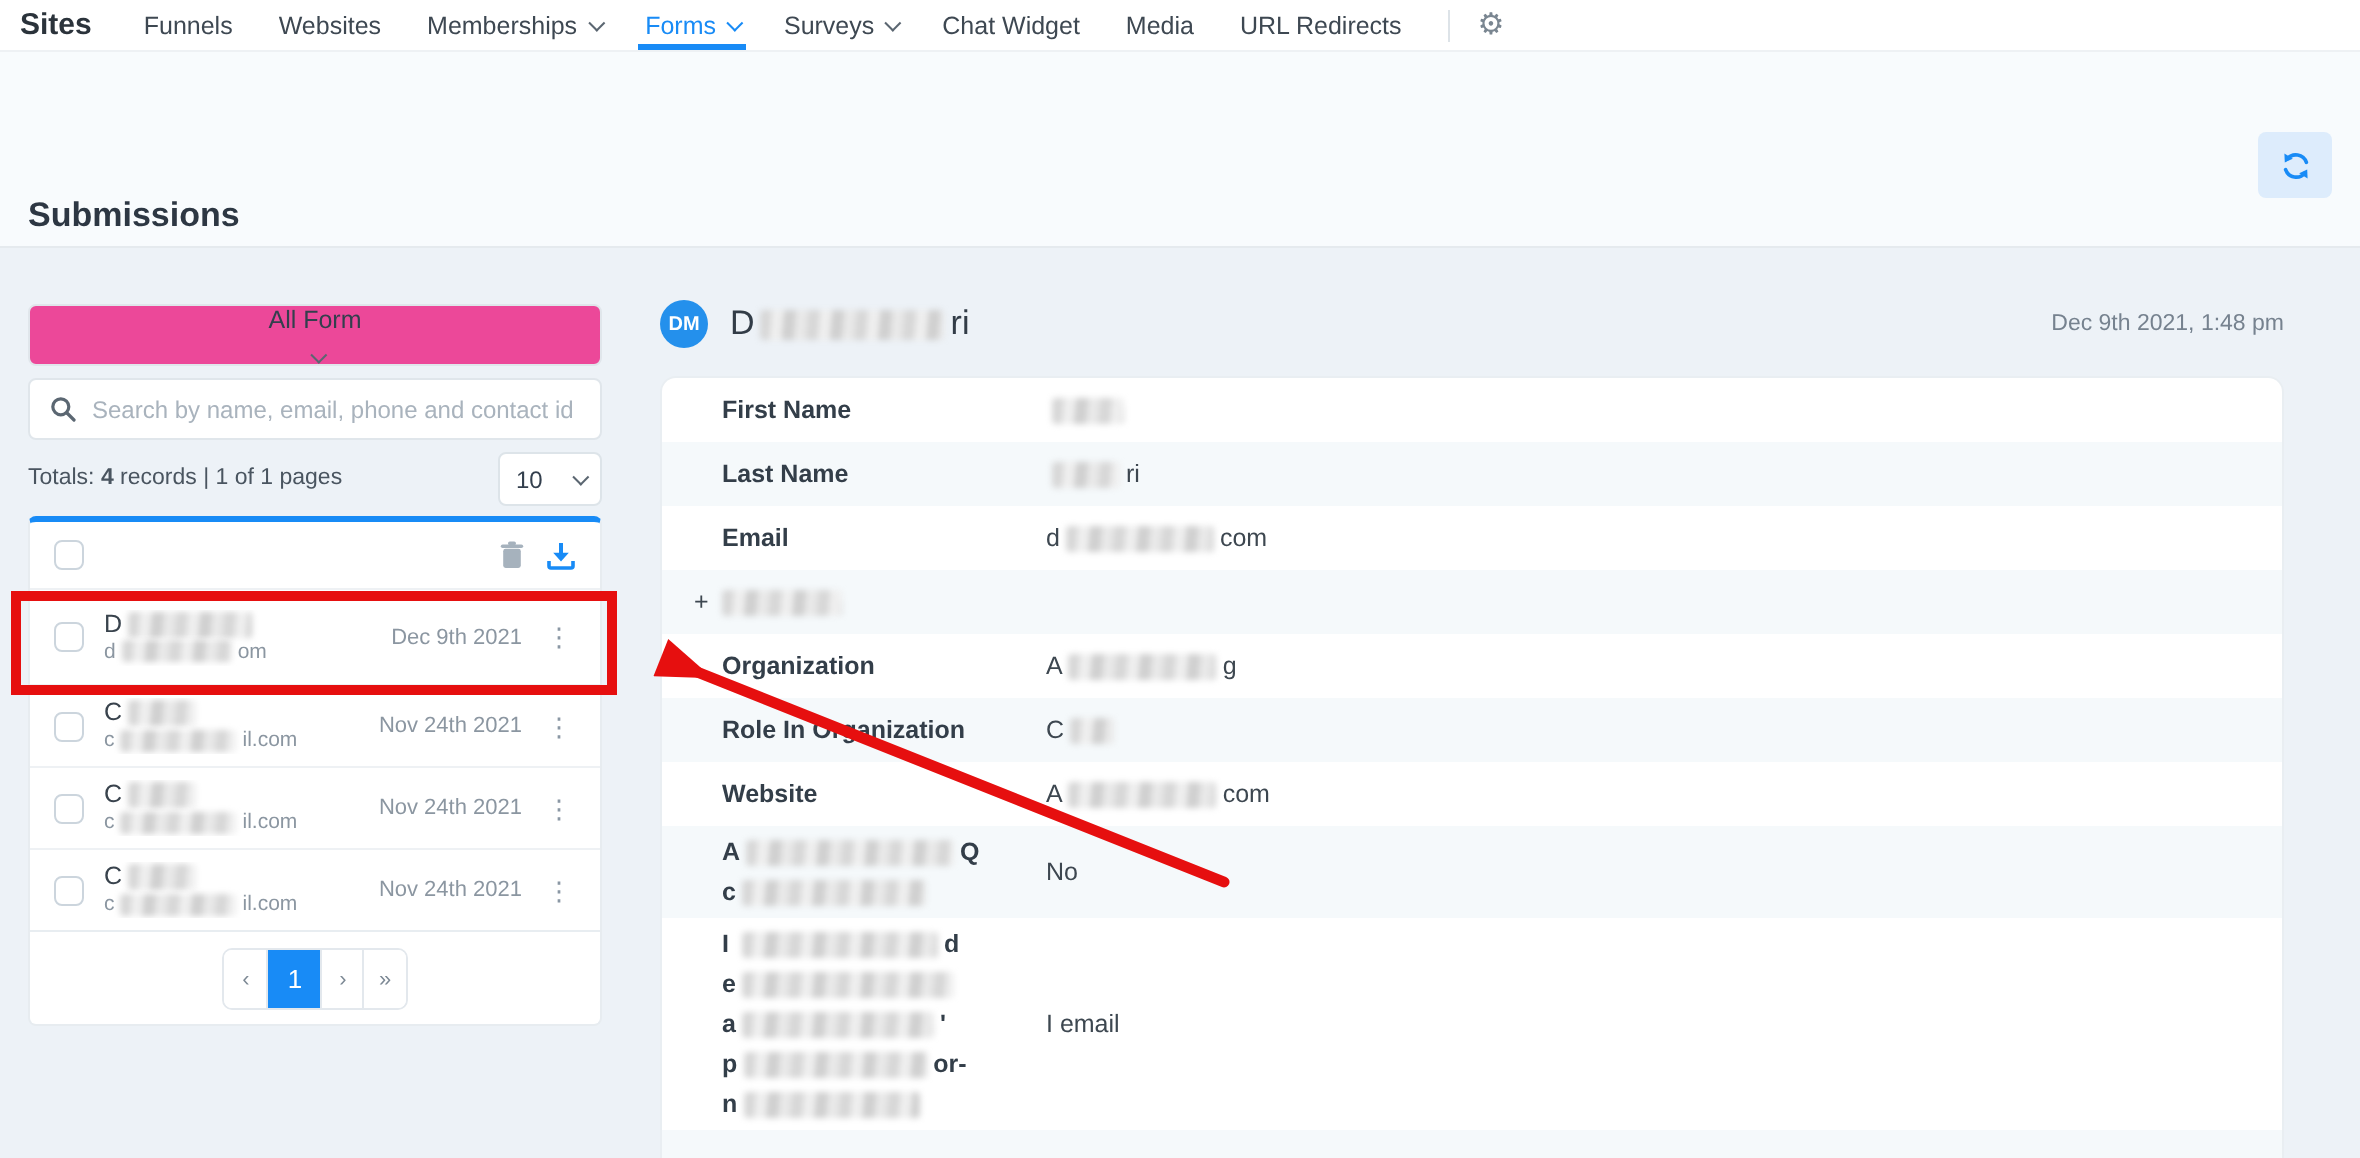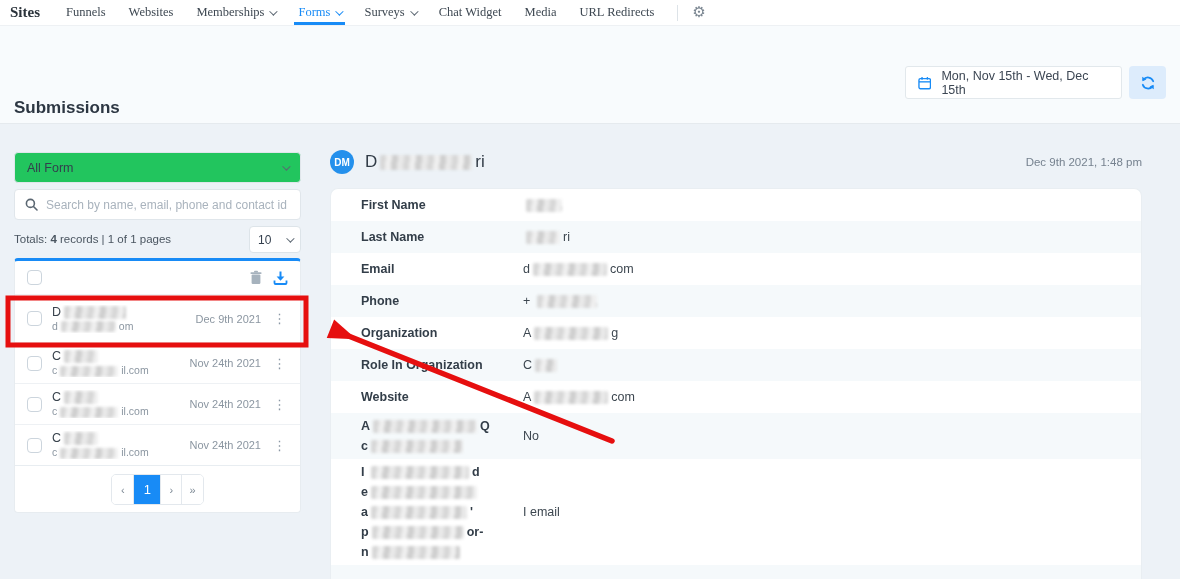--- a/index.html
+++ b/index.html
@@ -1,21 +1,21 @@
 <!DOCTYPE html>
 <html><head>
 <meta charset="utf-8">
 <style>
   * { margin:0; padding:0; box-sizing:border-box; }
   html,body { width:1180px; height:579px; overflow:hidden; }
   body { font-family:"Liberation Sans", sans-serif; background:#edf2f7; position:relative; color:#333e49; }
 
   
   .topnav { position:absolute; left:0; top:0; width:1180px; height:26px; background:#fff;
-            border-bottom:1px solid #eef1f4; display:flex; align-items:center; padding:0 10px; z-index:5;font-family:Liberation Serif, serif; }
+            border-bottom:1px solid #eef1f4; display:flex; align-items:center; padding:0 10px; z-index:5; }
   .brand { font-size:15px; font-weight:700; color:#2b333b; margin-right:26px; }
   #nav-items { display:flex; align-items:flex-start; height:100%; }
   .nav-item { position:relative; display:flex; align-items:center; gap:5px; height:100%;
               margin-right:23px; font-size:12.5px; color:#3e4852; cursor:pointer; white-space:nowrap; }
   .nav-item.active { color:#188bf6; }
   .nav-item.active::after { content:""; position:absolute; left:-4px; right:-4px; bottom:0; height:3px; background:#188bf6; }
   .chev { width:6px; height:6px; border-right:1.6px solid #5b6671; border-bottom:1.6px solid #5b6671;
           transform:rotate(45deg) translateY(-2px); display:inline-block; }
   .nav-item.active .chev { border-color:#188bf6; }
   .nav-sep { width:1px; height:16px; background:#dde3e8; margin:0 14px 0 0; }
@@ -26,23 +26,23 @@
               border-bottom:1px solid #e5eaee; z-index:4; }
   .pagehead h1 { position:absolute; left:14px; top:44px; font-size:17px; font-weight:600; color:#2d3743;margin-top:28px; }
   .datebox { position:absolute; right:58px; top:40px; width:217px; height:33px; background:#fff;
              border:1px solid #e2e8ec; border-radius:3px; display:flex; align-items:center; gap:10px;
              padding:0 12px; cursor:pointer; }
   .datebox span { font-size:12.5px; color:#3c4653; }
   .refresh-btn { position:absolute; right:14px; top:40px; width:37px; height:33px; background:#ddecfc;
                  border-radius:4px; display:flex; align-items:center; justify-content:center; cursor:pointer; }
 
   
-  .selectbox { position:absolute; left:14px; top:152px; width:287px; height:31px; background:#22c55e;
+  .selectbox { position:absolute; left:14px; top:152px; width:287px; height:31px; background:#ec4899;
                border:1px solid #e0e6eb; border-radius:4px; display:flex; align-items:center;
-               justify-content:space-between; padding:0 12px; cursor:pointer; }
+               justify-content:space-between; padding:0 12px; cursor:pointer;flex-direction:column; }
   .selectbox span { font-size:12.5px; color:#333f4d; }
   .searchbox { position:absolute; left:14px; top:189px; width:287px; height:31px; background:#fff;
                border:1px solid #e0e6eb; border-radius:4px; display:flex; align-items:center; padding:0 10px; gap:8px; }
   .searchbox input { border:none; outline:none; flex:1; font-size:12px; color:#333f4d; font-family:inherit; background:transparent; }
   .searchbox input::placeholder { color:#a9b3bd; }
   .totals { position:absolute; left:14px; top:226px; width:230px; height:27px; line-height:27px; font-size:11.5px; color:#4a5560; }
   .totals b { font-weight:700; }
   .pagesize { position:absolute; left:249px; top:226px; width:52px; height:27px; background:#fff;
               border:1px solid #dde4e9; border-radius:4px; display:flex; align-items:center;
               justify-content:space-between; padding:0 8px; cursor:pointer; }
@@ -129,29 +129,20 @@
       <div class="nav-item">
         <span>URL Redirects</span>
       </div>
     </div>
   <span class="nav-sep"></span>
   <span class="gear">⚙</span>
 </nav>
 
 <div class="pagehead">
   <h1>Submissions</h1>
-  <div class="datebox">
-    <svg width="14" height="14" viewBox="0 0 14 14">
-      <rect x="1" y="2.5" width="12" height="10.5" rx="1.5" fill="none" stroke="#188bf6" stroke-width="1.4"></rect>
-      <line x1="1" y1="5.8" x2="13" y2="5.8" stroke="#188bf6" stroke-width="1.4"></line>
-      <line x1="4.2" y1="0.8" x2="4.2" y2="3.5" stroke="#188bf6" stroke-width="1.4"></line>
-      <line x1="9.8" y1="0.8" x2="9.8" y2="3.5" stroke="#188bf6" stroke-width="1.4"></line>
-    </svg>
-    <span>Mon, Nov 15th - Wed, Dec 15th</span>
-  </div>
   <div class="refresh-btn">
     <svg width="16" height="16" viewBox="0 0 16 16">
       <path d="M13.2 6.2 A5.6 5.6 0 0 0 3.5 4.6" fill="none" stroke="#188bf6" stroke-width="1.8" stroke-linecap="round"></path>
       <polygon points="2.2,1.8 2.4,6.2 6.4,4.4" fill="#188bf6"></polygon>
       <path d="M2.8 9.8 A5.6 5.6 0 0 0 12.5 11.4" fill="none" stroke="#188bf6" stroke-width="1.8" stroke-linecap="round"></path>
       <polygon points="13.8,14.2 13.6,9.8 9.6,11.6" fill="#188bf6"></polygon>
     </svg>
   </div>
 </div>
 
@@ -281,25 +272,20 @@
             <span class="frag">Email</span>
           </div>
         </div>
         <div class="fvalue">
           <span class="frag">d</span>
           <span class="blur" style="width: 74px;"></span>
           <span class="frag">com</span>
         </div>
       </div>
       <div class="frow alt">
-        <div class="flabel">
-          <div class="fline">
-            <span class="frag">Phone</span>
-          </div>
-        </div>
         <div class="fvalue">
           <span class="frag">+ </span>
           <span class="blur" style="width: 60px;"></span>
         </div>
       </div>
       <div class="frow">
         <div class="flabel">
           <div class="fline">
             <span class="frag">Organization</span>
           </div>

